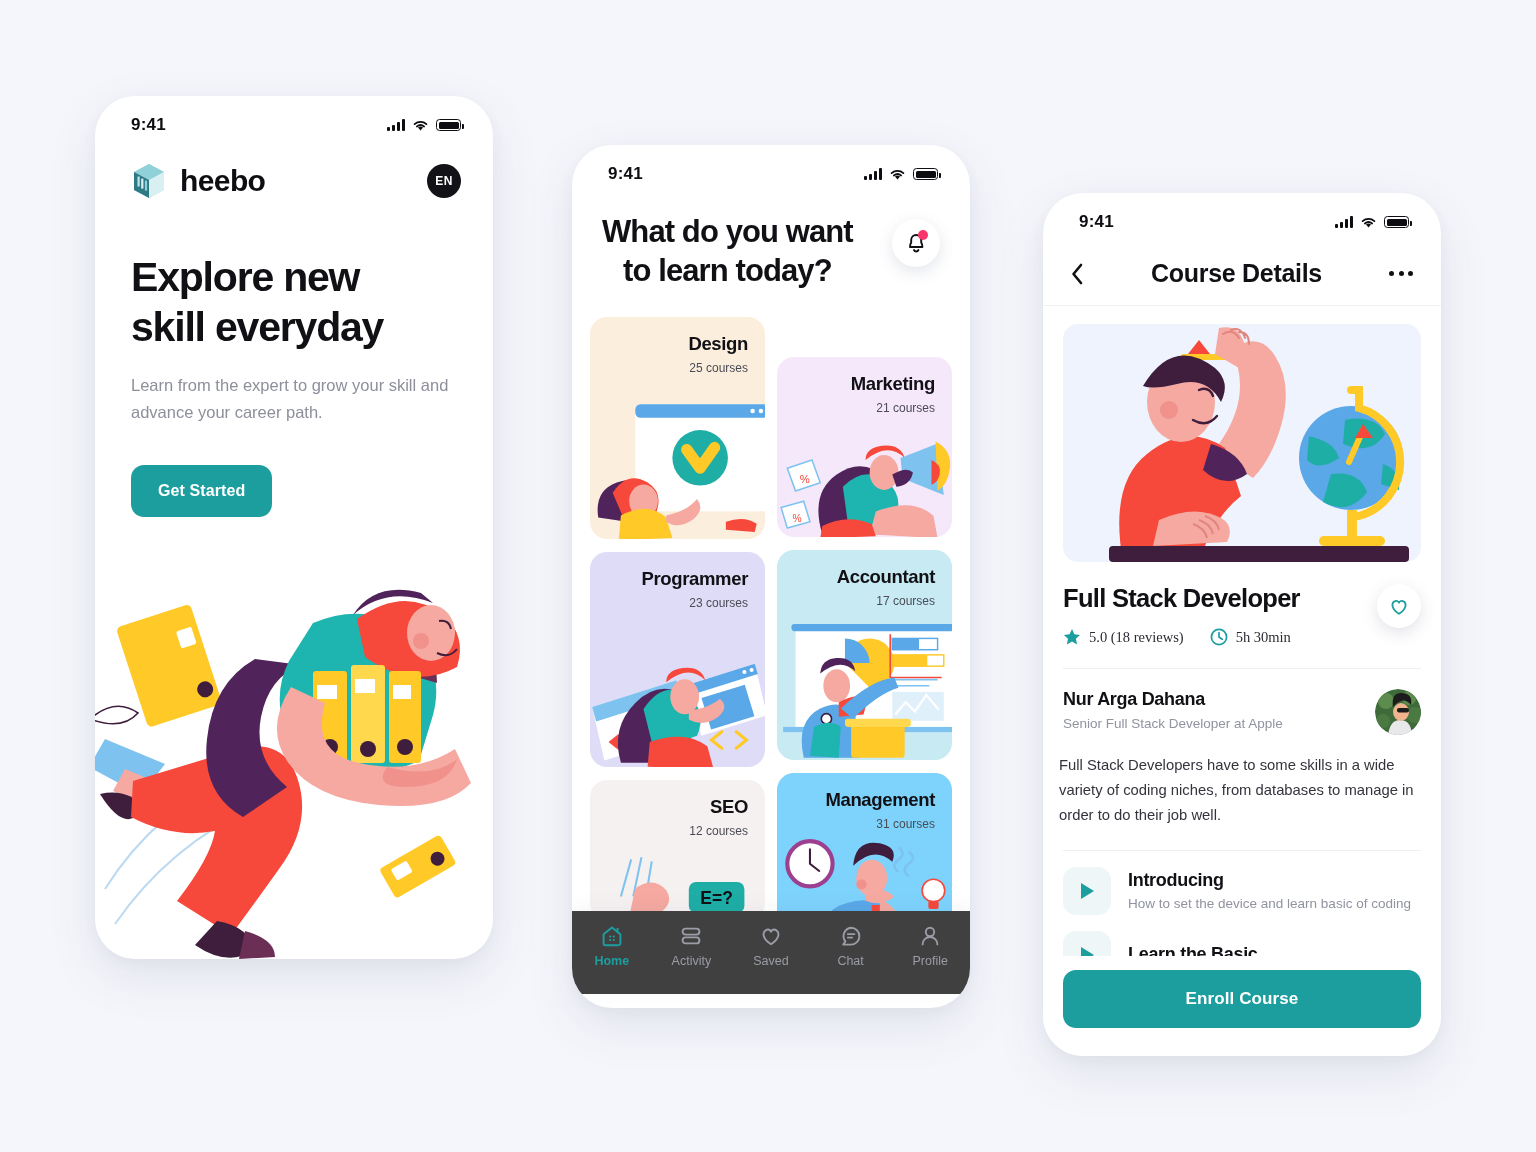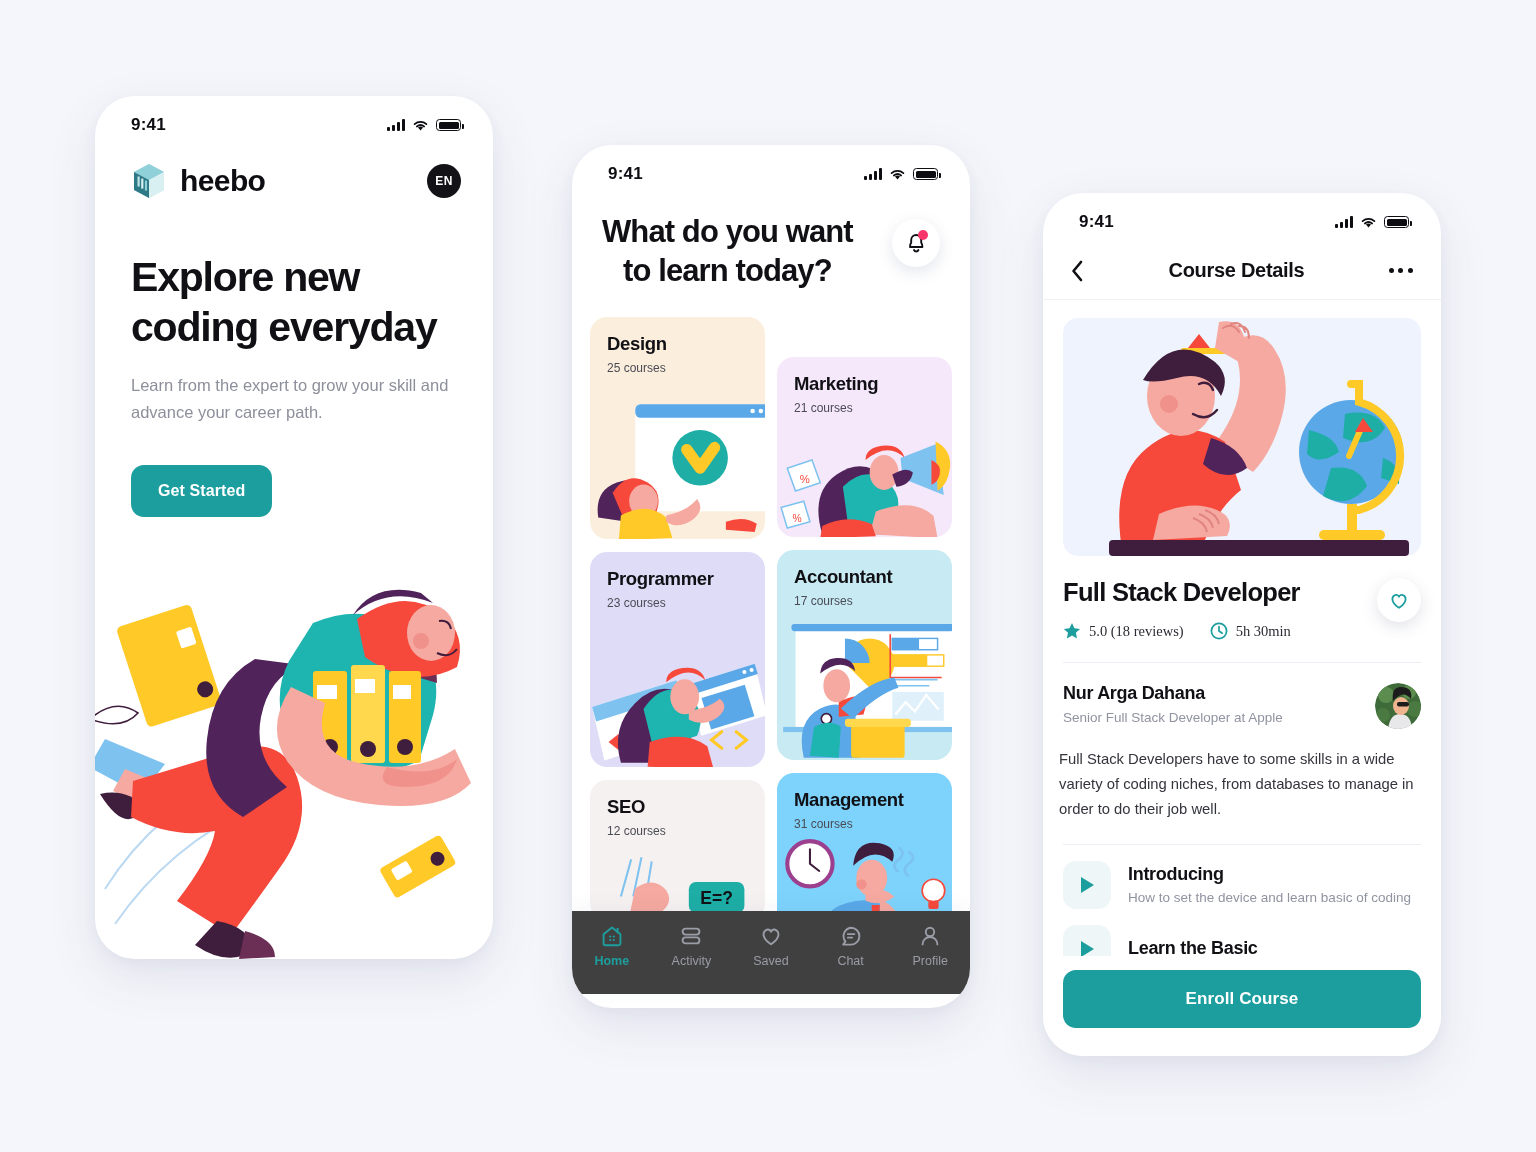--- a/index.html
+++ b/index.html
@@ -75,40 +75,40 @@
     box-shadow:0 5px 16px rgba(60,70,110,.14); display:flex;
     align-items:center; justify-content:center; margin-top:6px; position:relative;
     border:none; cursor:pointer;
   }
   .bell-dot { position:absolute; top:11px; right:12px; width:10px; height:10px;
     border-radius:50%; background:#f8366b; }
   .cards { padding: 26px 18px 0 18px; display:flex; gap:12px; }
   .col { flex:1; display:flex; flex-direction:column; gap:13px; }
   .col.right { padding-top: 40px; }
   .cat-card {
-    border-radius:17px; overflow:hidden; position:relative; cursor:pointer;
+    border-radius:17px; overflow:hidden; position:relative; cursor:pointer;text-align:right;
   }
   .cat-label { padding:16px 17px 0 17px; position:relative; z-index:3; }
   .cat-title { font-size:18.5px; font-weight:800; color:#101015; letter-spacing:-.35px; }
   .cat-count { margin-top:6px; font-size:12px; color:#4a4b55; }
   .tabbar {
     position:absolute; left:0; right:0; bottom:14px; height:83px; background:#404040;
     display:flex; align-items:flex-start; padding-top:13px;
     box-shadow:0 -4px 18px rgba(60,70,110,.05);
   }
   .tab { flex:1; display:flex; flex-direction:column; align-items:center; gap:6px; cursor:pointer; }
   .tab-label { font-size:12.5px; color:#9a9ca6; }
   .tab.active .tab-label { color:#1d9e9e; font-weight:700; }
 
   
   .p3-nav {
     display:flex; align-items:center; justify-content:space-between;
     padding:14px 28px 17px 28px; border-bottom:1px solid #f0f1f5;
   }
-  .p3-title { font-size:20px; font-weight:800; color:#101015; letter-spacing:-.3px; }
+  .p3-title { font-size:25px; font-weight:800; color:#101015; letter-spacing:-.3px; }
   .dots { display:flex; gap:4.5px; cursor:pointer; }
   .dots i { width:5px; height:5px; border-radius:50%; background:#101015; display:block; }
   .course-hero {
     margin:18px 20px 0 20px; height:238px; border-radius:15px;
     background:#eef3fd; overflow:hidden; position:relative;
   }
   .course-head { padding:22px 20px 0 20px; display:flex; justify-content:space-between; align-items:flex-start; }
   .course-title { font-size:25.5px; font-weight:800; color:#101015; letter-spacing:-.7px; }
   .meta { display:flex; align-items:center; gap:26px; margin-top:15px; }
   .meta-item { display:flex; align-items:center; gap:8px; font-size:14.5px; color:#2b2c33;font-family:Liberation Serif, serif; }
@@ -176,21 +176,21 @@
         <rect x="13.9" y="18.6" width="2.2" height="10" fill="#8fd0d9"></rect>
       </svg>
       <div class="brand-name">heebo</div>
     </div>
     <div class="lang-badge">EN</div>
   </div>
 
   <div class="p1-body">
     <h1 class="h1">
       <span>Explore new</span><br>
-      <span>coding everyday</span>
+      <span>skill everyday</span>
     </h1>
     <p class="sub">Learn from the expert to grow your skill and advance your career path.</p>
     <button class="cta">Get Started</button>
   </div>
 
   <svg class="p1-illo" viewBox="0 0 398 400">
     <path d="M10 330 Q60 250 150 210" stroke="#bcd9f2" stroke-width="2" fill="none"></path>
     <path d="M20 365 Q75 285 165 245" stroke="#bcd9f2" stroke-width="2" fill="none"></path>
     <g transform="rotate(-18 90 120)">
       <rect x="40" y="50" width="78" height="105" rx="5" fill="#ffc928"></rect>

